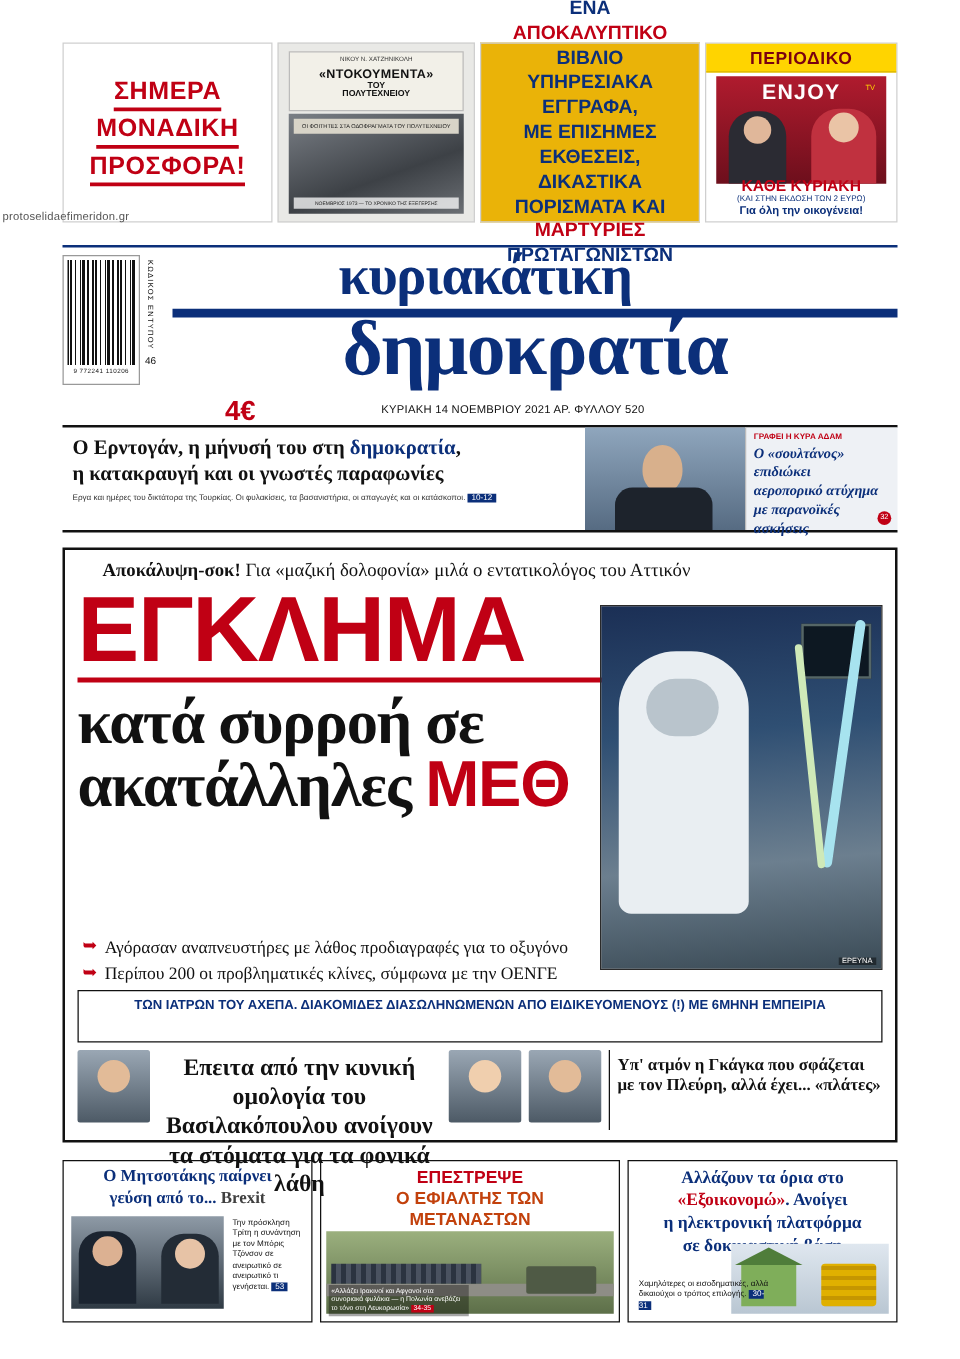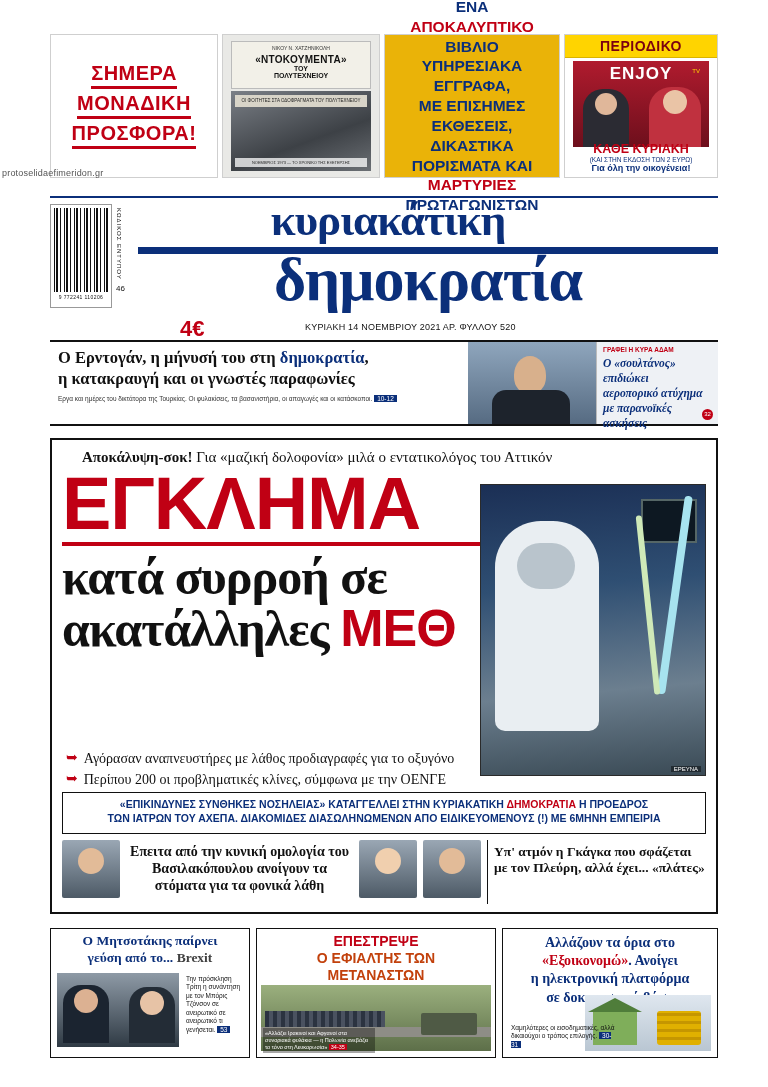--- a/index.html
+++ b/index.html
@@ -92,21 +92,21 @@
   .bullet .ar{color:#c00014;font-size:14px;line-height:1.1;}
   .bullet span.tx{font-family:"Liberation Serif",serif;font-size:14px;color:#111;line-height:1.25;}
   .boxquote{position:absolute;left:10px;right:10px;top:352px;height:42px;border:1px solid #111;box-sizing:border-box;padding:4px 6px;}
   .boxquote p{margin:0;font-family:"Liberation Sans",sans-serif;font-weight:bold;font-size:10.5px;color:#0b2f7a;line-height:1.35;text-align:center;}
   .boxquote .rd{color:#c00014;}
   .twocol{position:absolute;left:10px;right:10px;top:400px;height:64px;display:flex;gap:6px;}
   .tc-l{flex:1;display:flex;gap:6px;border-right:1px solid #111;padding-right:6px;}
   .tc-ph{width:58px;height:58px;background:linear-gradient(180deg,#9aa7b4,#4d5a66);border-radius:2px;position:relative;overflow:hidden;}
   .tc-ph:after{content:"";position:absolute;left:16px;top:8px;width:26px;height:26px;border-radius:50%;background:#e2bb98;}
   .tc-ph.w:after{background:#f0cfae;}
-  .tc-txt{flex:1;font-family:"Liberation Serif",serif;font-weight:bold;font-size:14px;color:#111;line-height:1.22;text-align:center;padding-top:3px;}
+  .tc-txt{flex:1;font-family:"Liberation Serif",serif;font-weight:bold;font-size:19px;color:#111;line-height:1.22;text-align:center;padding-top:3px;}
   .tc-r{width:212px;font-family:"Liberation Serif",serif;font-weight:bold;font-size:13.5px;color:#111;line-height:1.22;text-align:left;padding-top:4px;}
 
   
   .bottom{position:absolute;left:50px;top:928px;width:668px;height:130px;display:flex;gap:6px;}
   .bx{border:1px solid #111;box-sizing:border-box;position:relative;overflow:hidden;}
   .bx1{width:200px;}
   .bx2{width:240px;}
   .bx3{flex:1;}
   .bx1 .t{font-family:"Liberation Serif",serif;font-weight:bold;font-size:13.5px;color:#0b2f7a;text-align:center;padding:4px 4px 0;line-height:1.25;}
   .bx1 .t .rd{color:#404040;}
@@ -257,21 +257,20 @@
         <span class="ar">➥</span>
         <span class="tx">Αγόρασαν αναπνευστήρες με λάθος προδιαγραφές για το οξυγόνο</span>
       </div>
       <div class="bullet">
         <span class="ar">➥</span>
         <span class="tx">Περίπου 200 οι προβληματικές κλίνες, σύμφωνα με την ΟΕΝΓΕ</span>
       </div>
     </div>
 
     <div class="boxquote">
-      <p><span>«ΕΠΙΚΙΝΔΥΝΕΣ ΣΥΝΘΗΚΕΣ ΝΟΣΗΛΕΙΑΣ» ΚΑΤΑΓΓΕΛΛΕΙ ΣΤΗΝ </span><span class="bl" style="color:#0b2f7a">ΚΥΡΙΑΚΑΤΙΚΗ </span><span class="rd">ΔΗΜΟΚΡΑΤΙΑ</span><span> Η ΠΡΟΕΔΡΟΣ</span></p>
       <p>ΤΩΝ ΙΑΤΡΩΝ ΤΟΥ ΑΧΕΠΑ. ΔΙΑΚΟΜΙΔΕΣ ΔΙΑΣΩΛΗΝΩΜΕΝΩΝ ΑΠΟ ΕΙΔΙΚΕΥΟΜΕΝΟΥΣ (!) ΜΕ 6ΜΗΝΗ ΕΜΠΕΙΡΙΑ</p>
     </div>
 
     <div class="twocol">
       <div class="tc-l">
         <div class="tc-ph"></div>
         <div class="tc-txt">Επειτα από την κυνική ομολογία του Βασιλακόπουλου ανοίγουν τα στόματα για τα φονικά λάθη</div>
         <div class="tc-ph w"></div>
         <div class="tc-ph"></div>
       </div>

